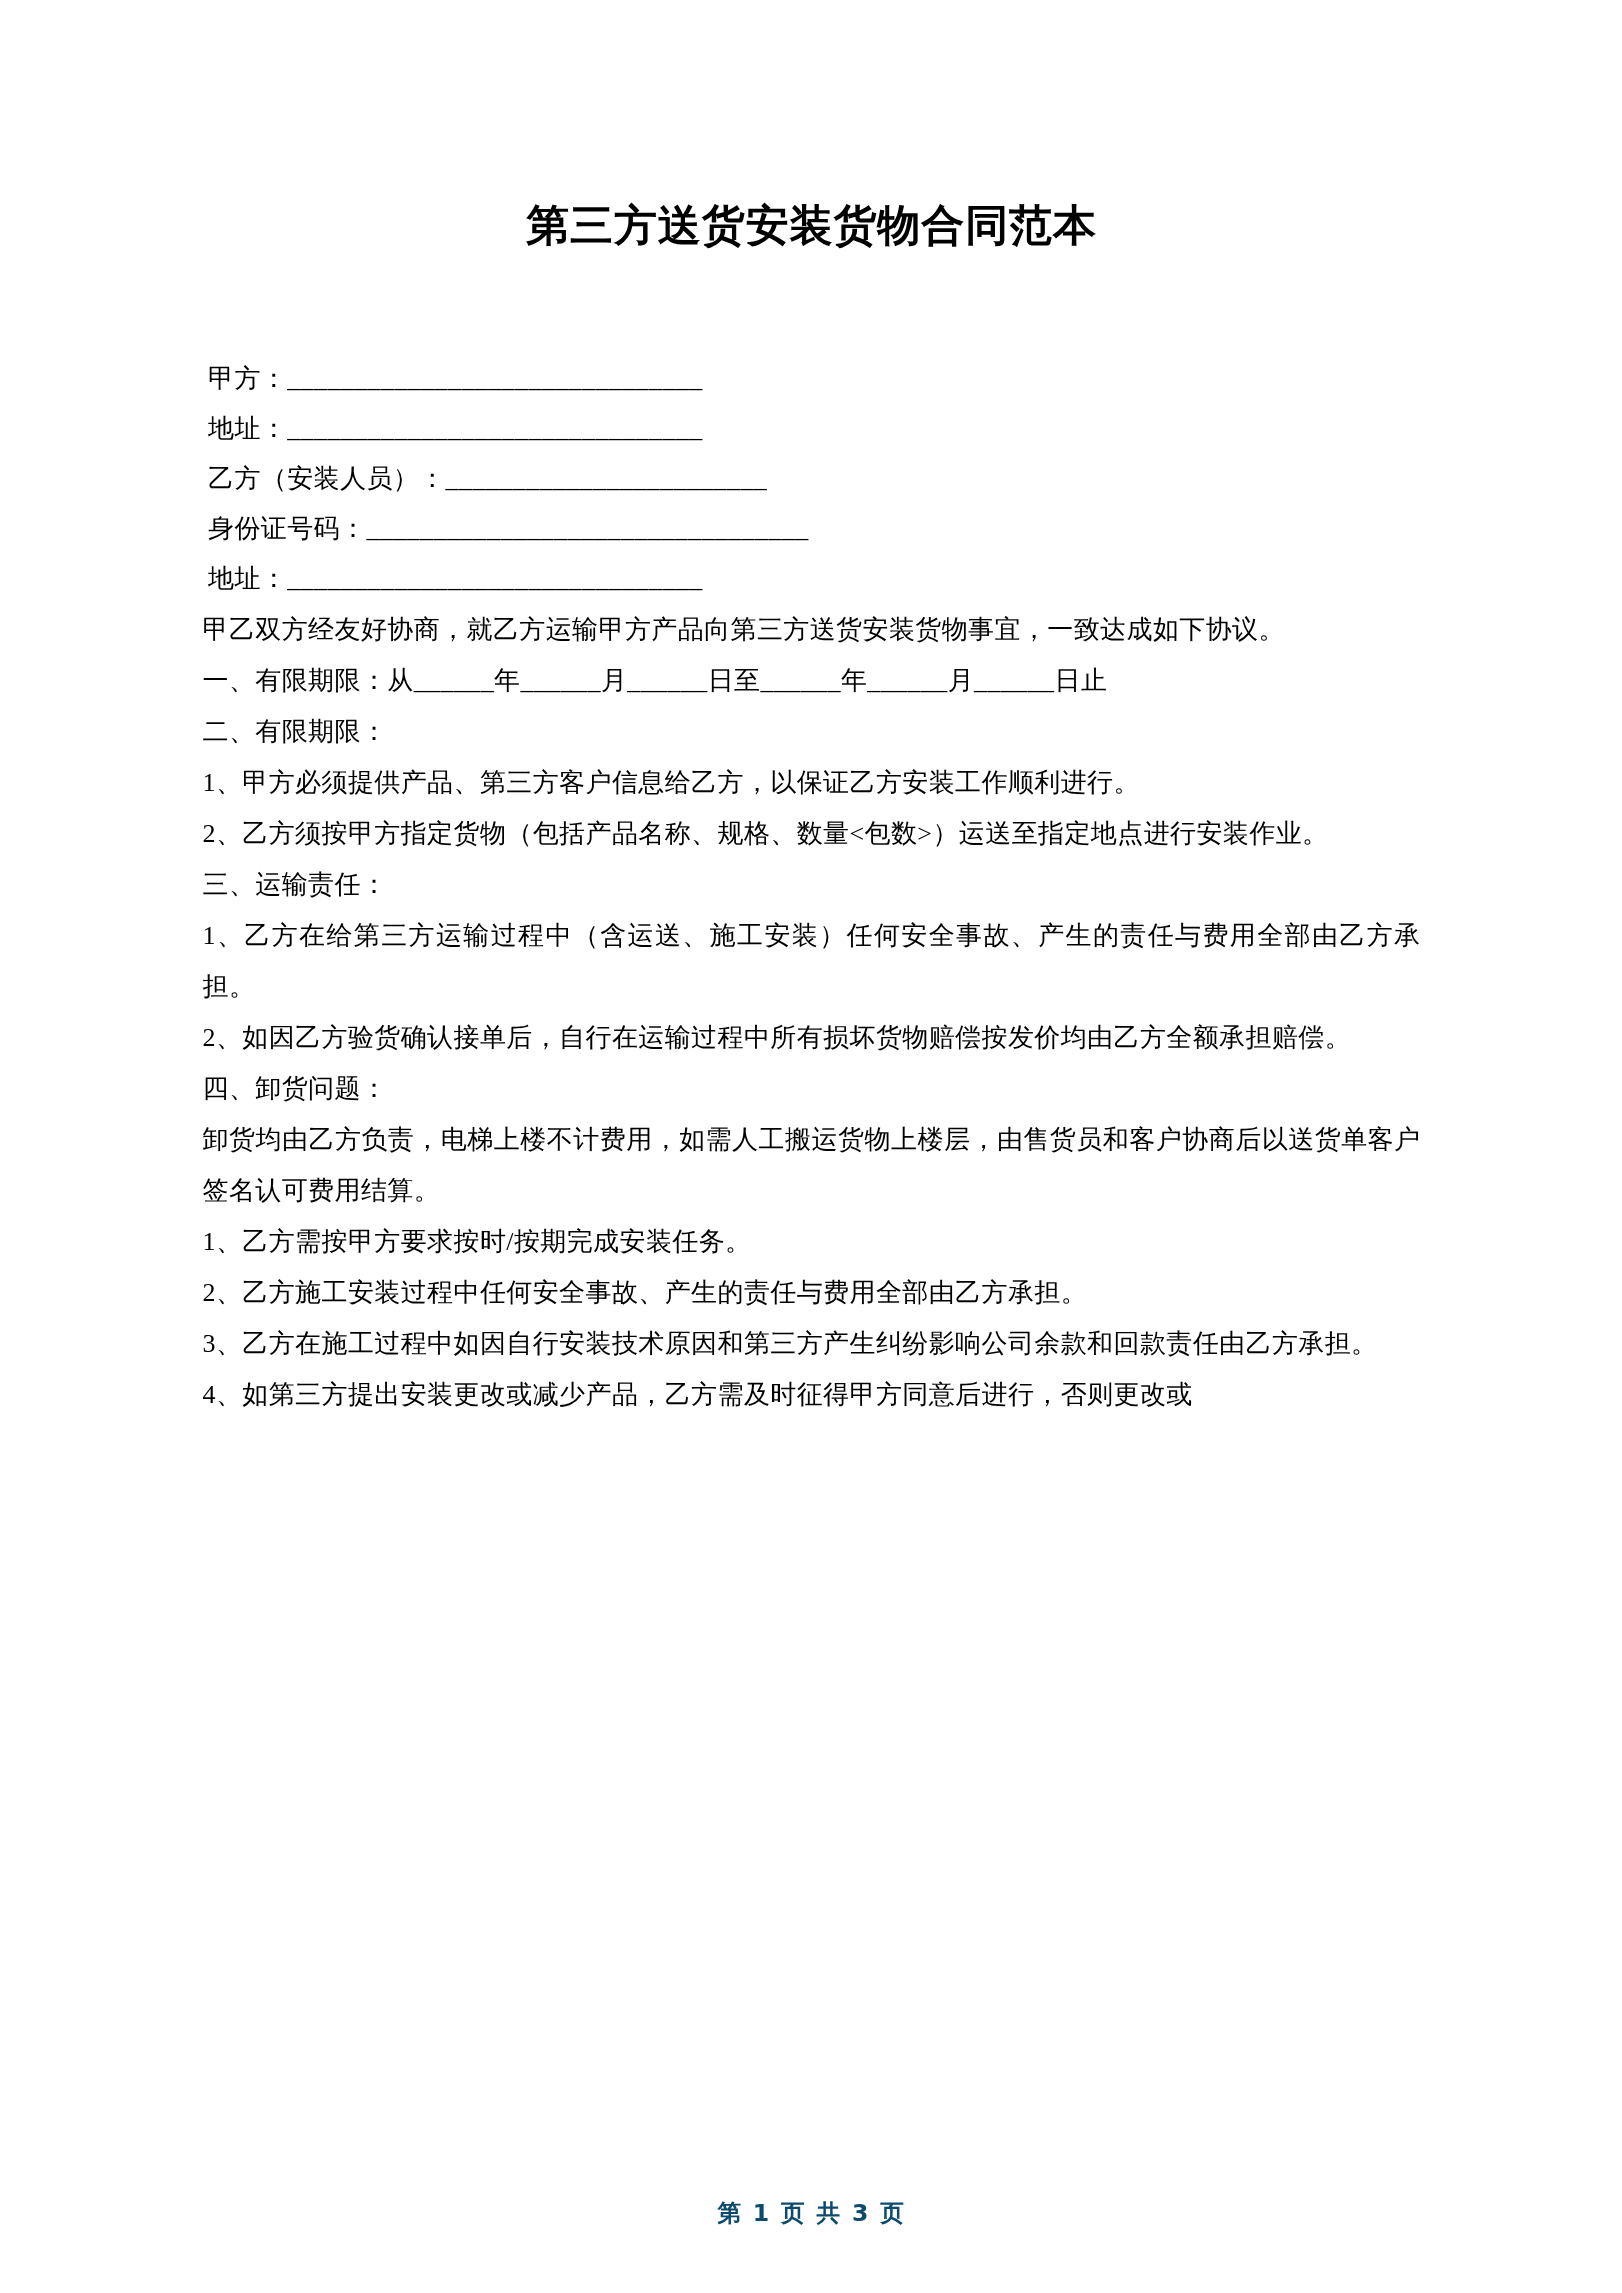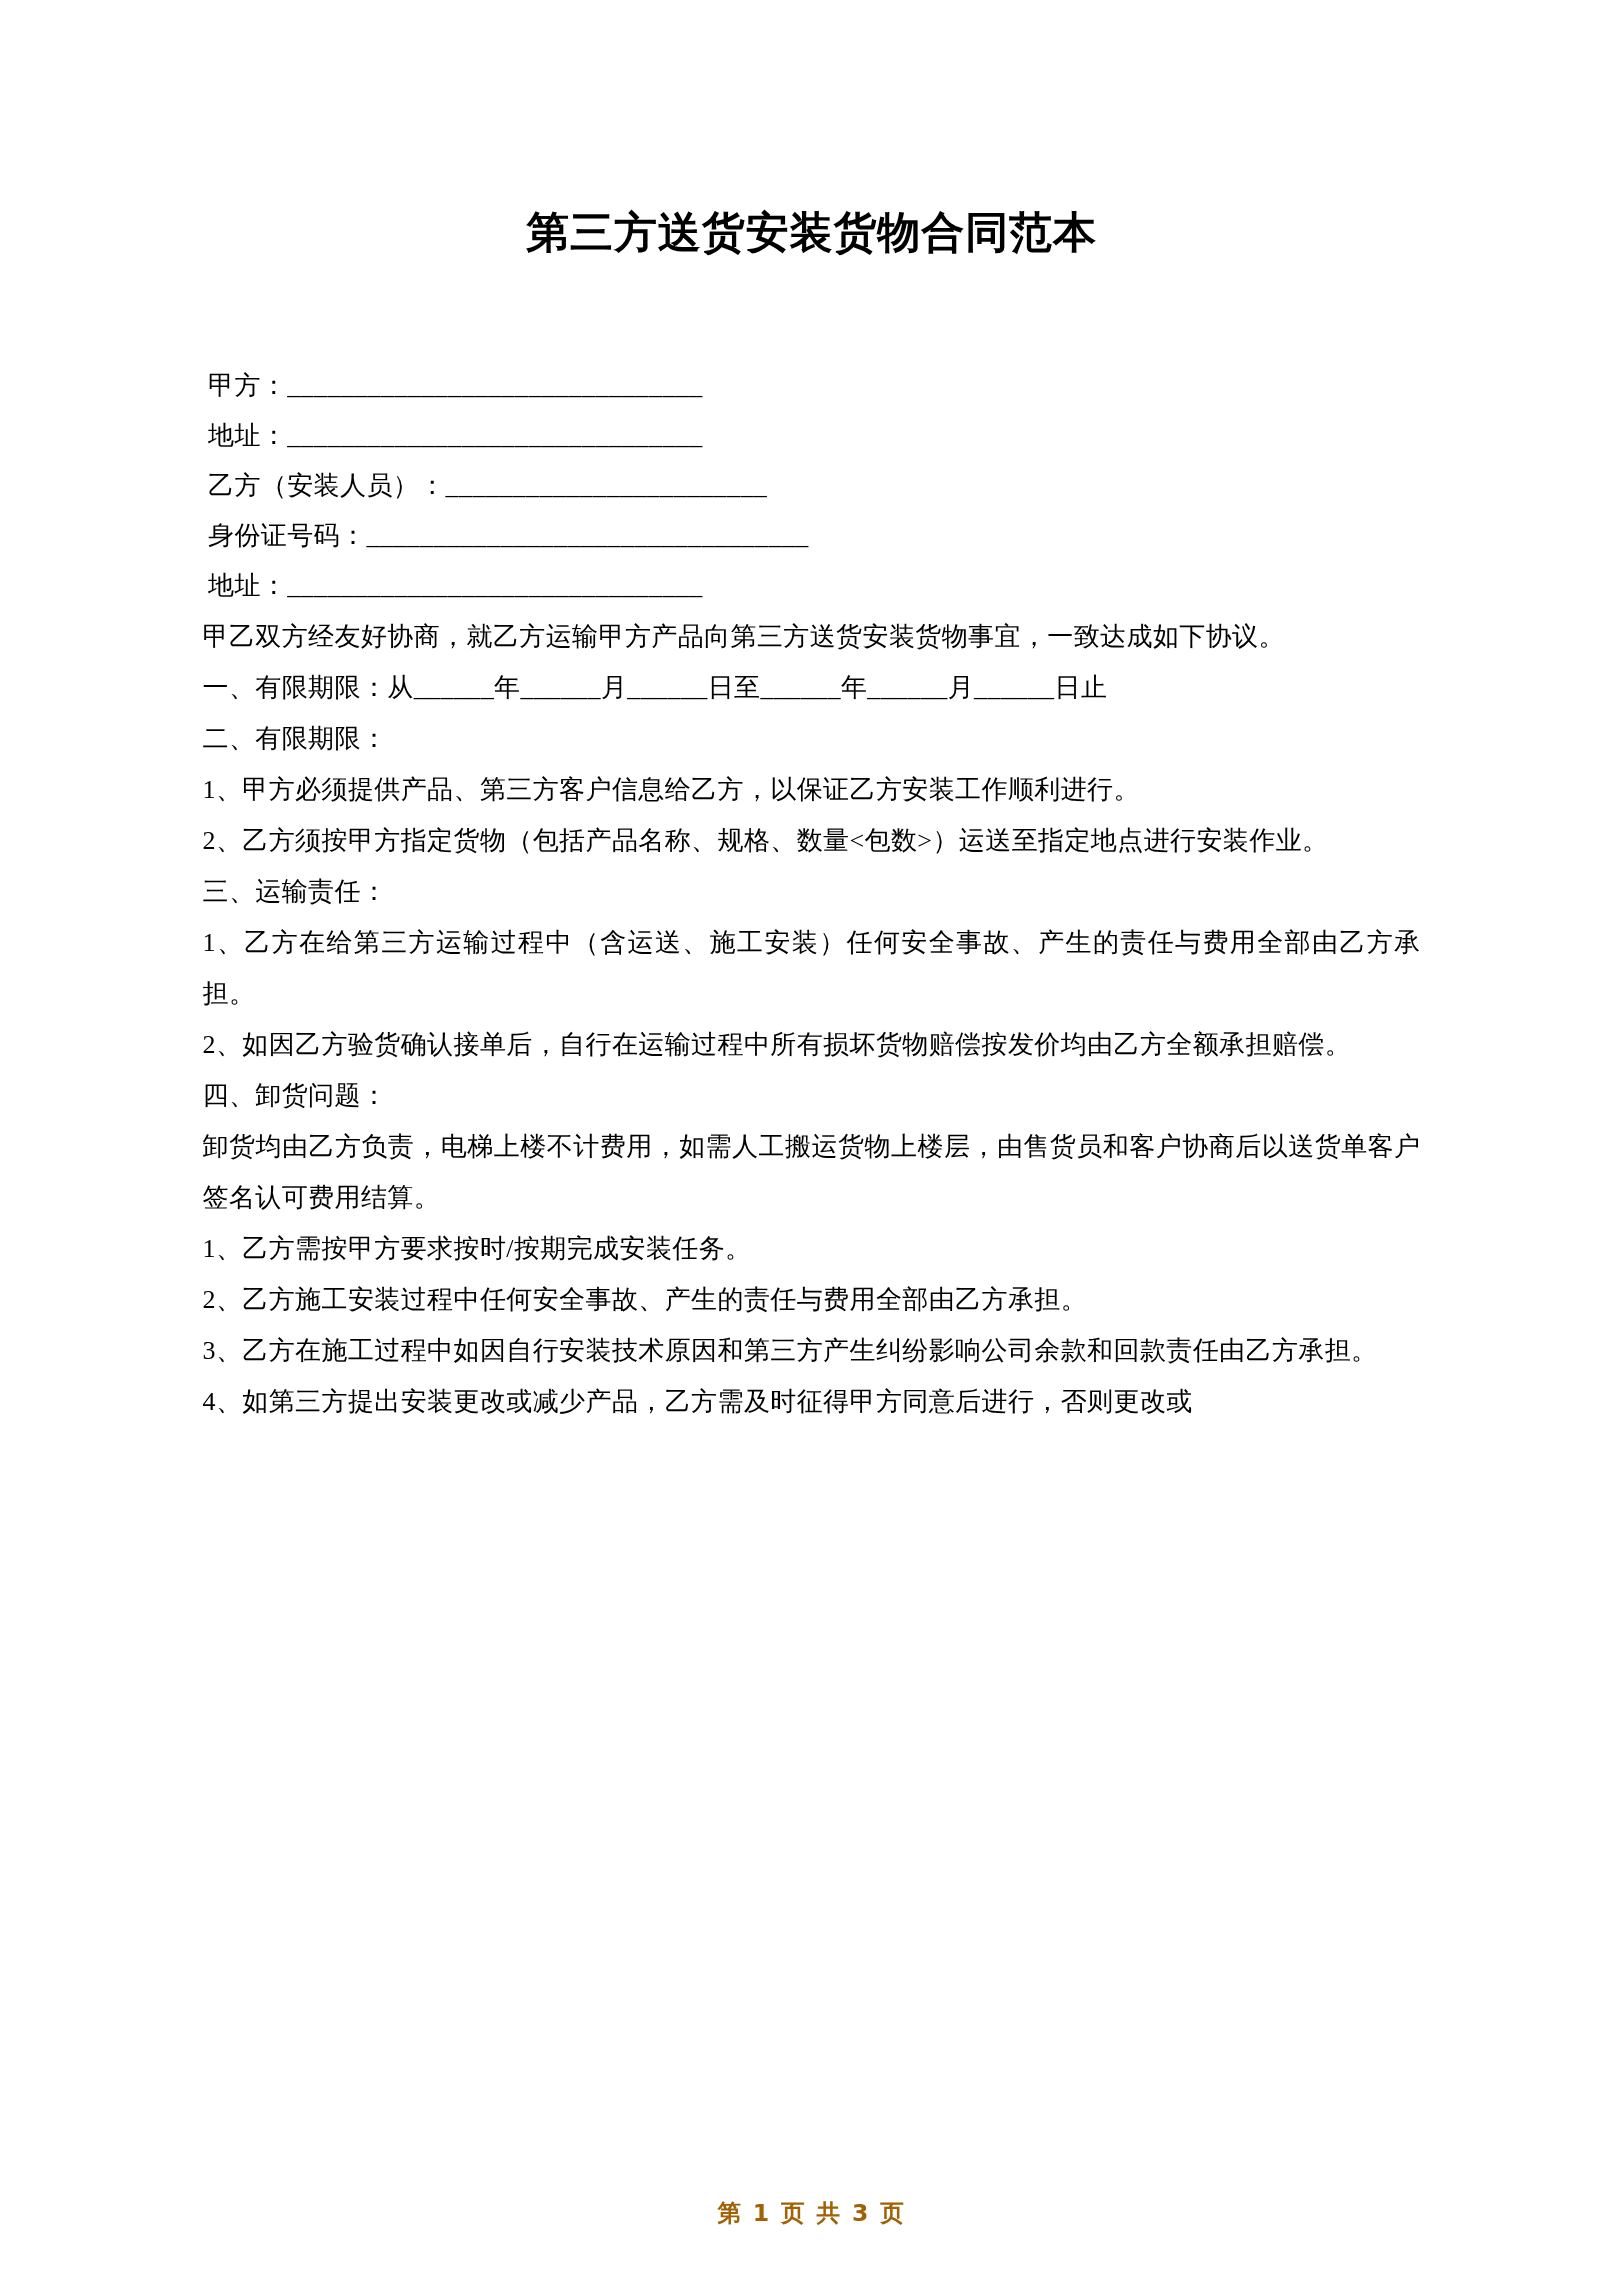--- a/index.html
+++ b/index.html
@@ -12,21 +12,21 @@
     height: 2294px;
     font-family: "Liberation Serif", "DejaVu Serif", serif;
     color: #000000;
     position: relative;
     overflow: hidden;
   }
   .page {
     width: 1623px;
     height: 2294px;
     box-sizing: border-box;
-    padding: 16px;
+    padding: 9px;
     position: relative;
     background: #ffffff;
   }
   .doc-title {
     text-align: center;
     font-family: "DejaVu Sans", "Liberation Sans", sans-serif;
     font-weight: bold;
     font-size: 43px;
     letter-spacing: 0.9px;
     margin: 0;
@@ -55,21 +55,21 @@
   .footer {
     position: absolute;
     left: 0;
     right: 0;
     bottom: 65px;
     text-align: center;
     font-size: 23.6px;
     font-family: "DejaVu Sans", "Liberation Sans", sans-serif;
     font-weight: bold;
     letter-spacing: 1.8px;
-    color: #a16207;
+    color: #0c4a6e;
   }
 </style>
 </head>
 <body>
 
 <div class="page">
 
   <h1 class="doc-title">第三方送货安装货物合同范本</h1>
 
   <div class="content">

